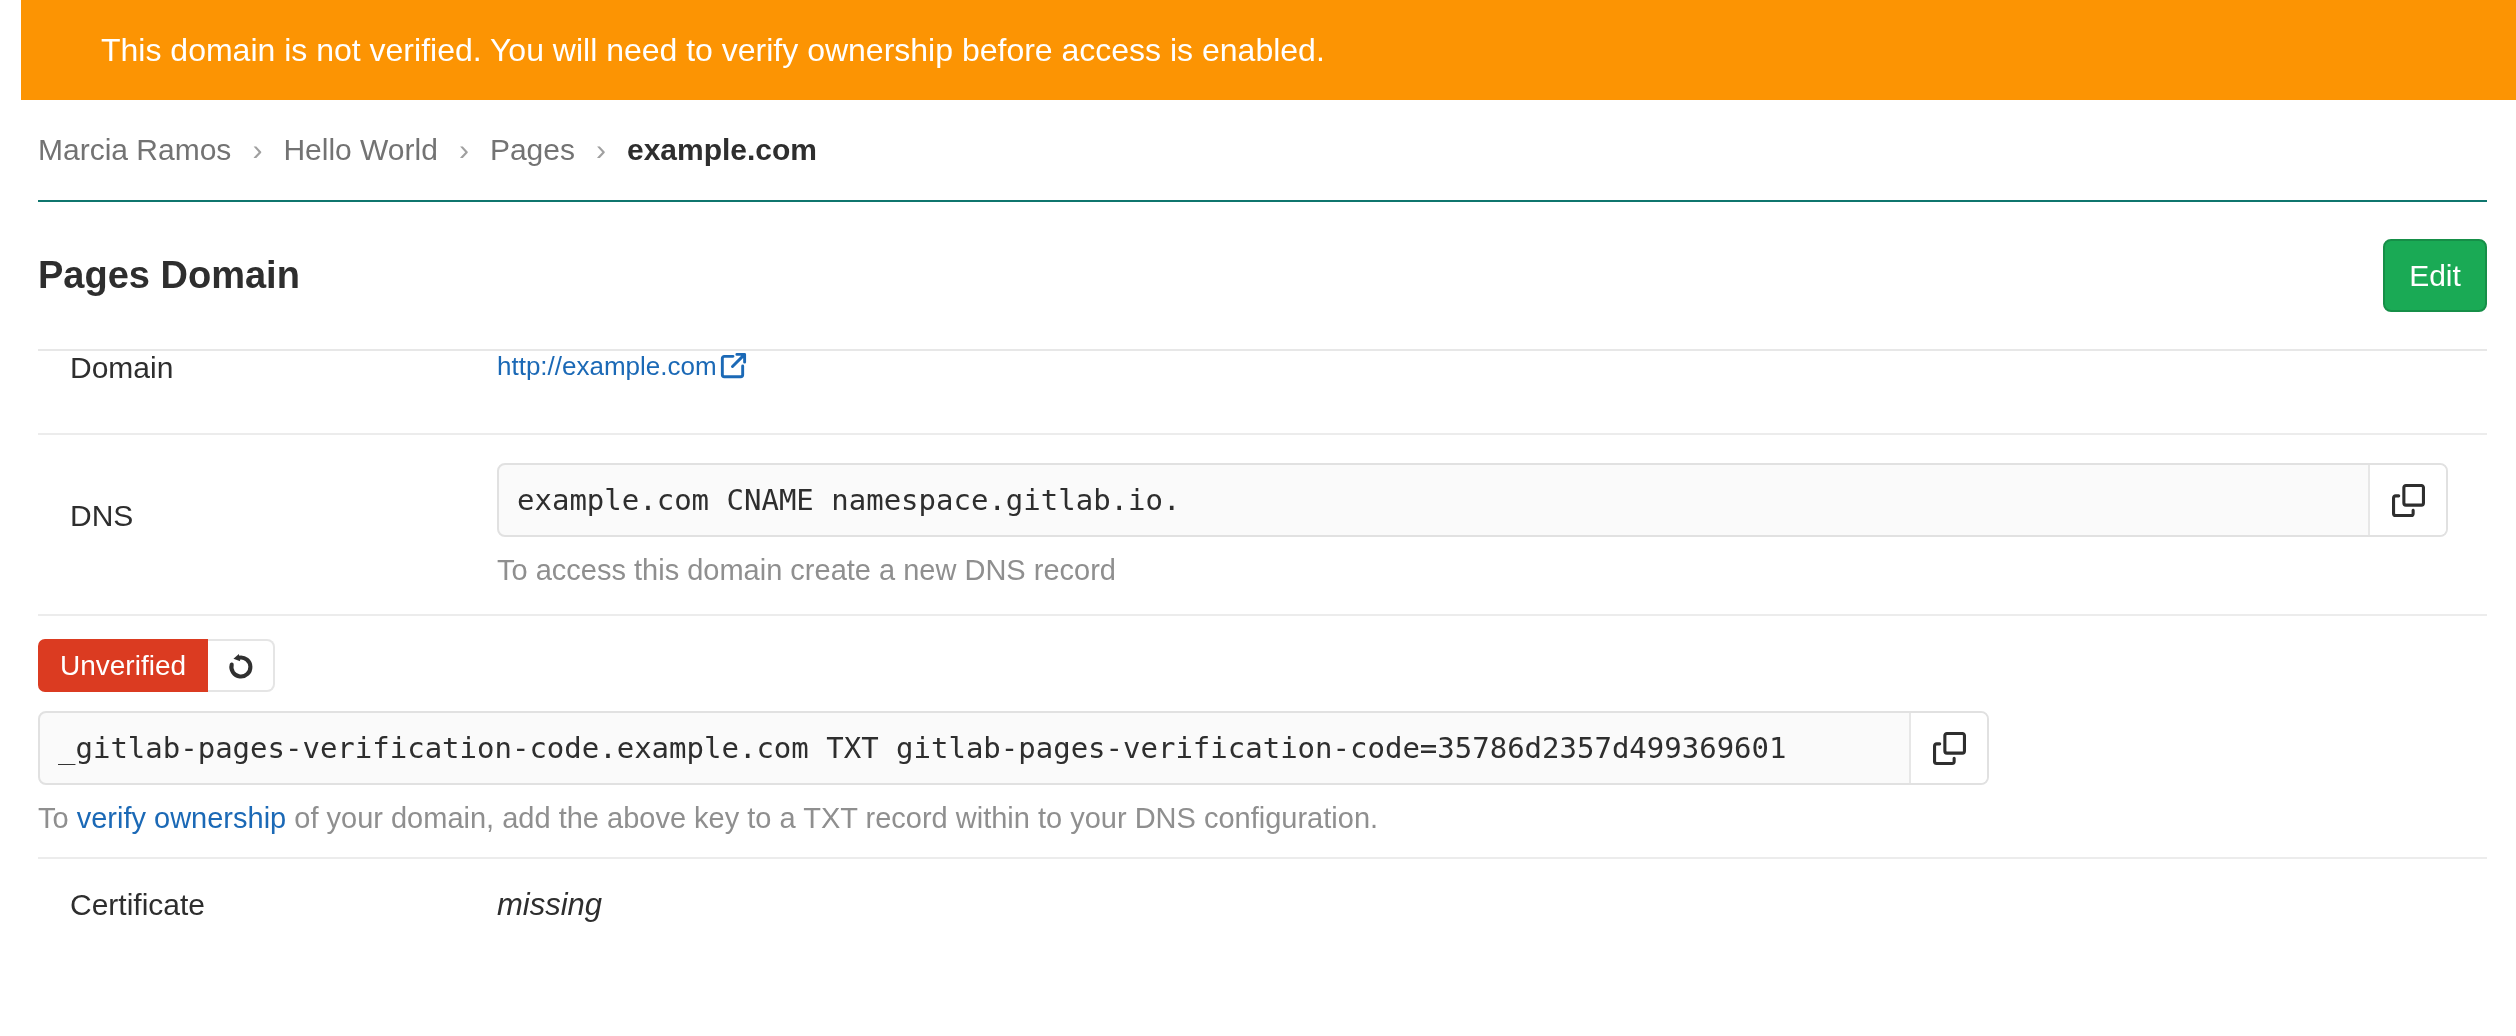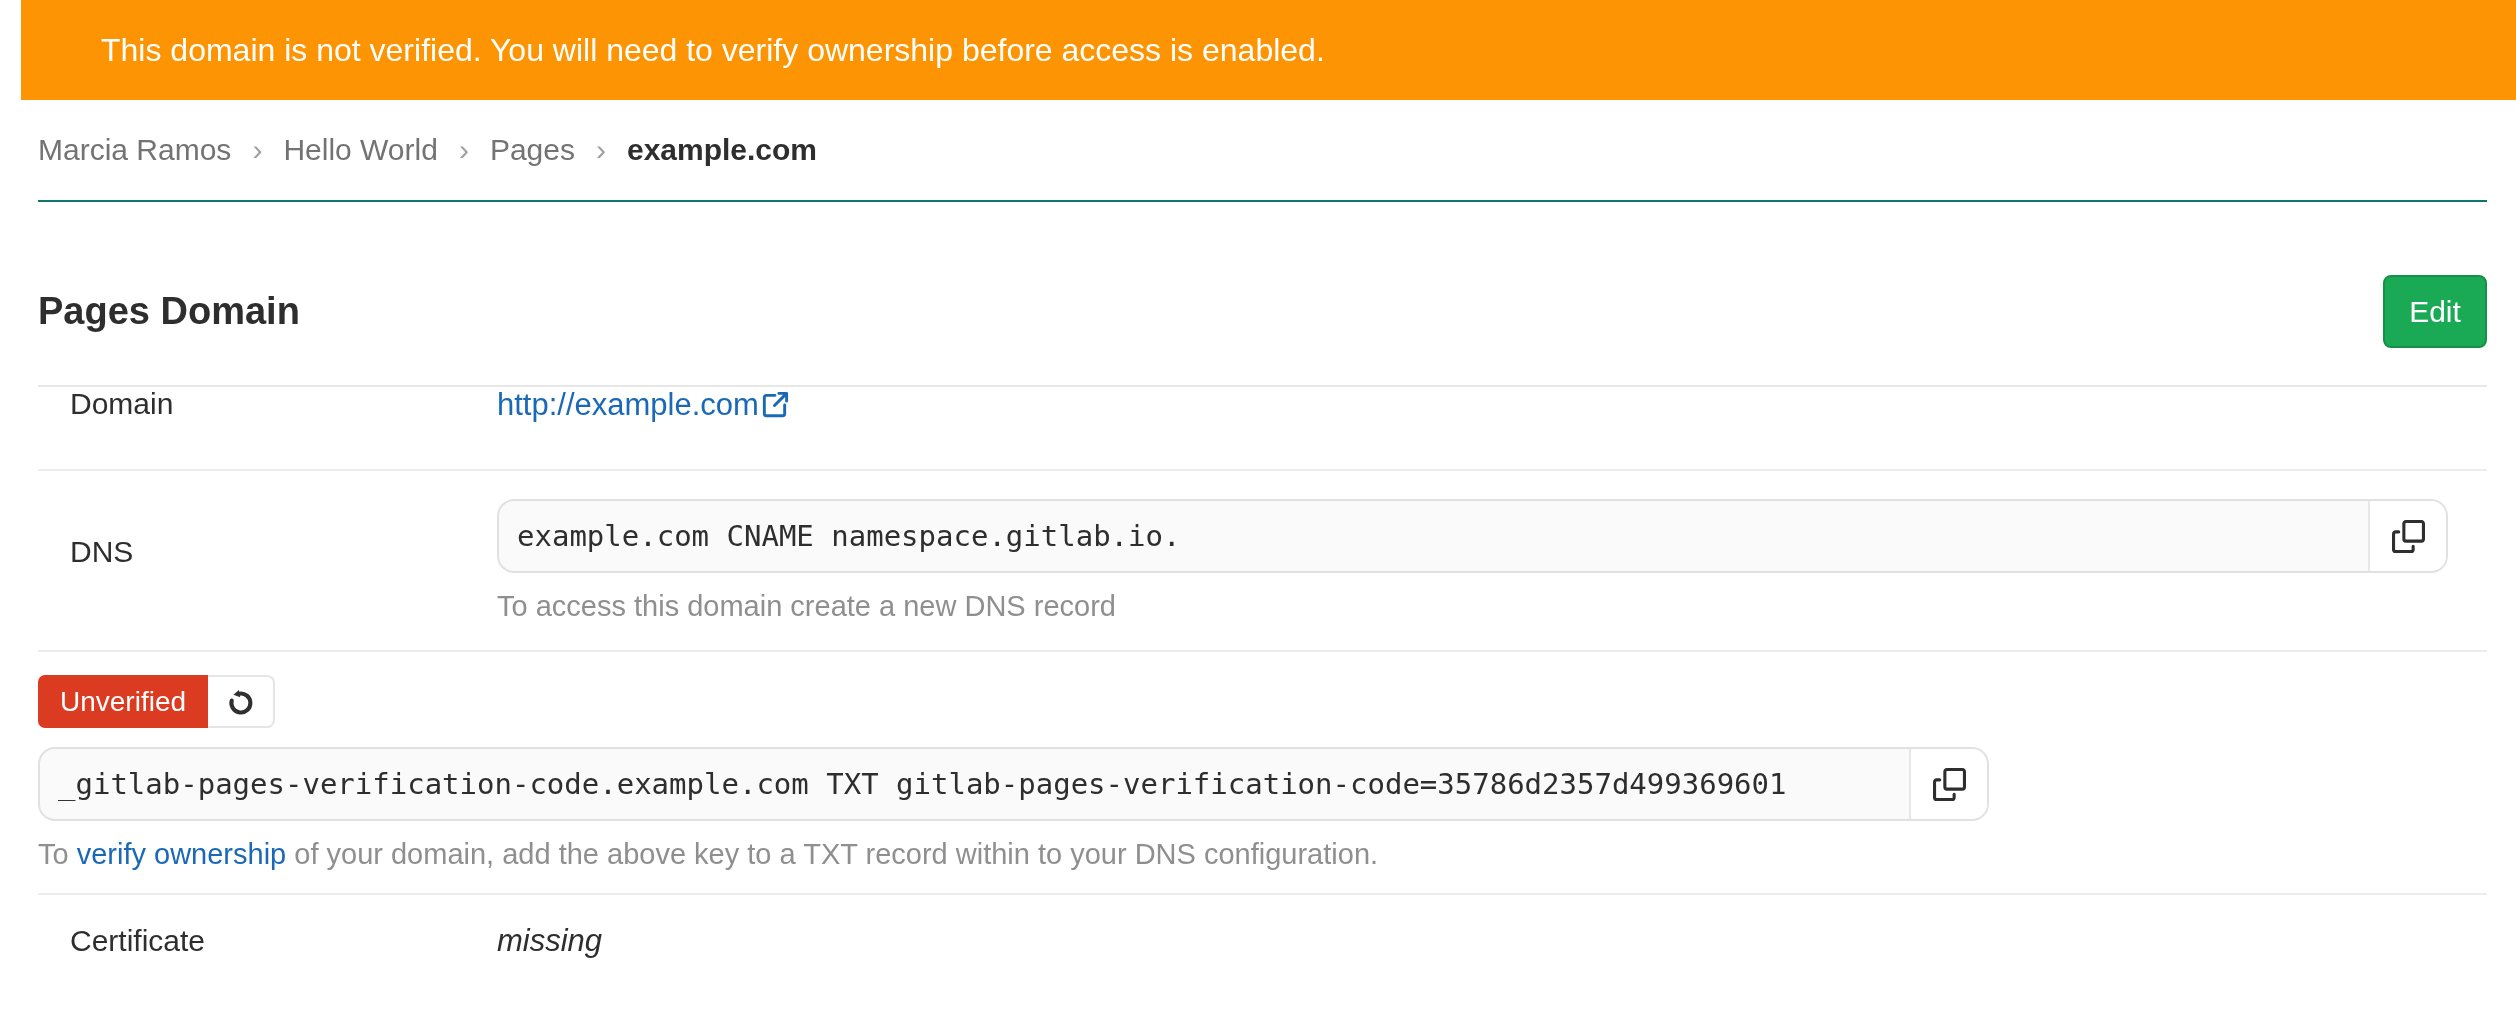--- a/index.html
+++ b/index.html
@@ -36,21 +36,20 @@
   }
   .crumb-link { color: #737373; text-decoration: none; cursor: pointer; }
   .crumb-sep { color: #a0a0a0; margin: 0 21px; font-size: 30px; }
   .crumb-current { color: #2e2e2e; font-weight: 700; }
 
   
   .page-header {
     height: 149px;
     display: flex; align-items: center; justify-content: space-between;
     border-bottom: 2px solid #e7e7e7;
-    margin-top: 36px;
   }
   .page-title { margin: 0; font-size: 38px; font-weight: 700; color: #2e2e2e; }
   .btn-edit {
     width: 104px; height: 73px;
     background: #1aaa55;
     border: 2px solid #168f48;
     border-radius: 8px;
     color: #fff; font-size: 30px;
     font-family: inherit;
     cursor: pointer;
@@ -58,34 +57,34 @@
 
   
   .trow { display: flex; border-bottom: 2px solid #ececec; }
   .tlabel { width: 459px; flex-shrink: 0; padding-left: 32px; font-size: 30px; color: #2e2e2e; }
   .tvalue { flex: 1; min-width: 0; }
 
   .trow-domain { height: 84px; align-items: flex-start; }
   .domain-link {
     display: inline-flex; align-items: center; 
     color: #1b69b6; text-decoration: none;
-    font-size: 31px; cursor: pointer;
+    font-size: 26px; cursor: pointer;
   }
 
   .trow-dns { height: 181px; }
   .trow-dns .tlabel { padding-top: 64px; }
   .trow-dns .tvalue { padding-top: 28px; }
 
   .input-group {
     display: flex;
     width: 1951px; max-width: 100%;
     height: 74px;
     background: #fafafa;
     border: 2px solid #e1e1e1;
-    border-radius: 17px;
+    border-radius: 8px;
     overflow: hidden;
   }
   .input-field {
     flex: 1; min-width: 0;
     border: none; outline: none; background: transparent;
     font-family: "DejaVu Sans Mono", monospace;
     font-size: 29px; color: #2e2e2e;
     padding: 0 18px;
     white-space: nowrap; overflow: hidden;
   }

